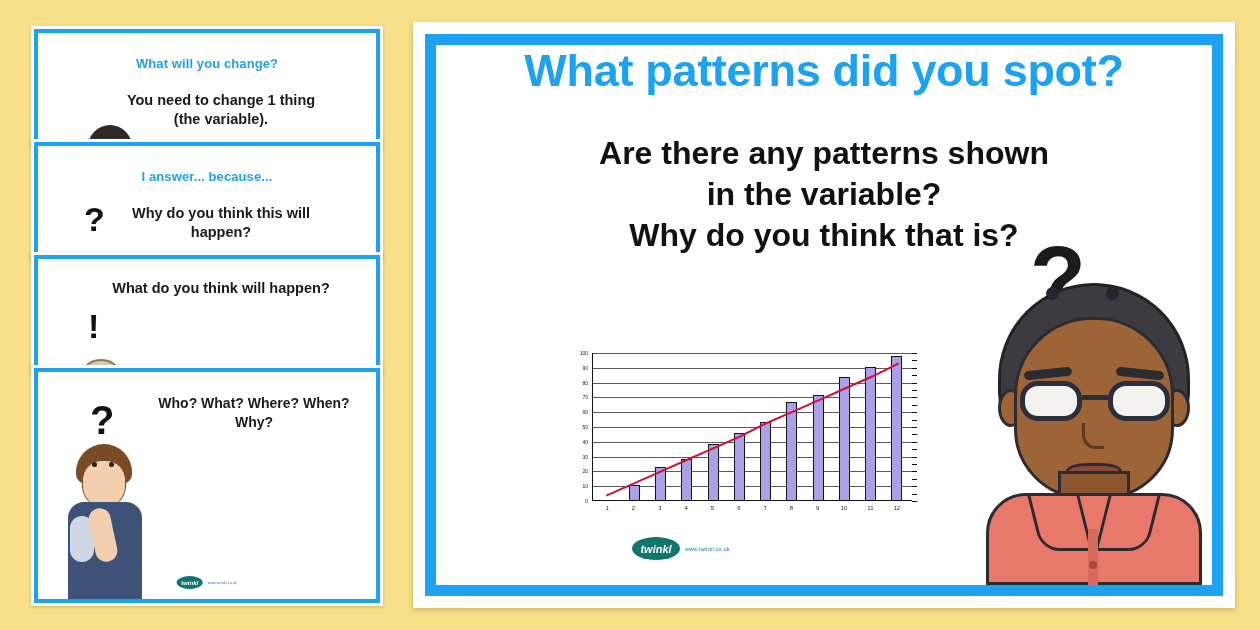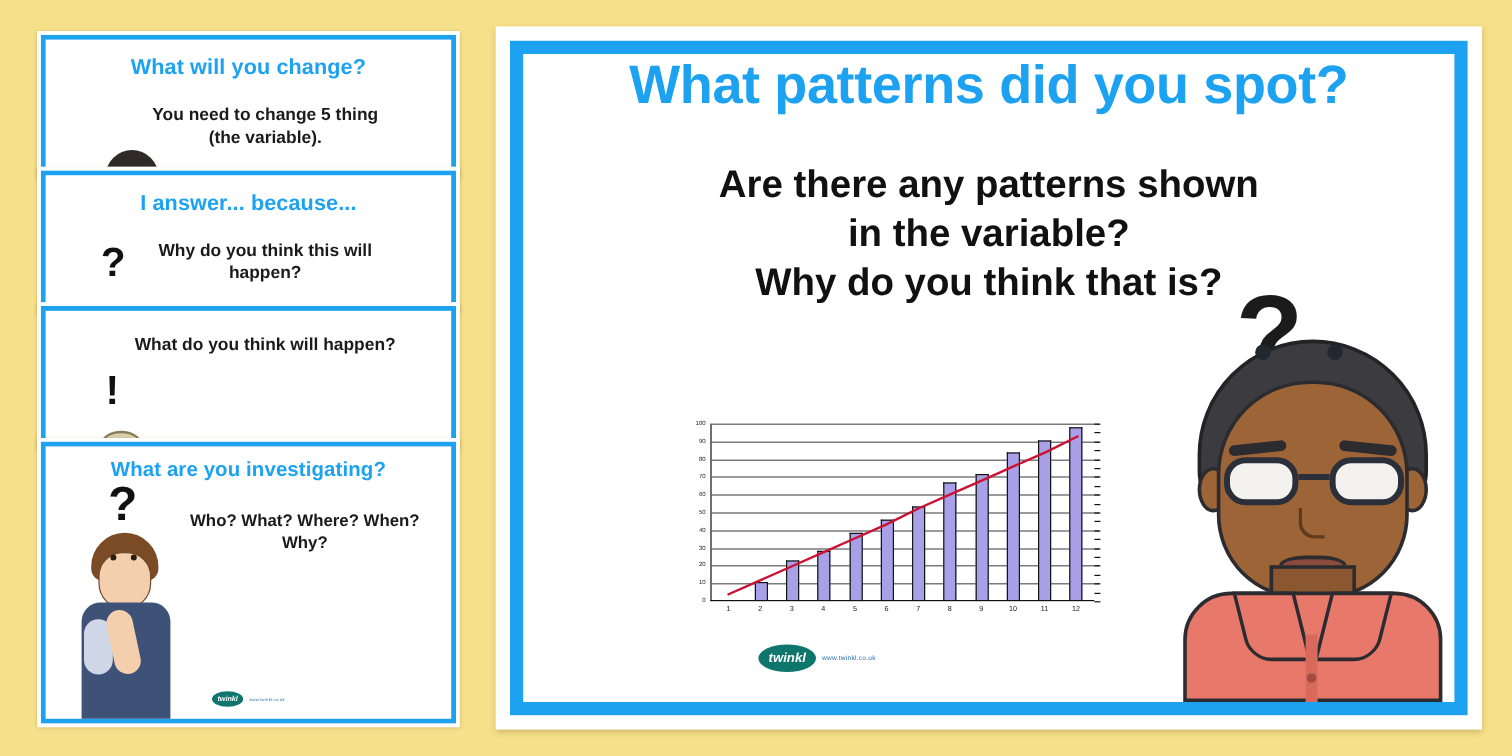--- a/index.html
+++ b/index.html
@@ -49,23 +49,23 @@
 
   .mini-card.c1 { top: 0px;   height: 122px; z-index: 1; }
   .mini-card.c2 { top: 113px; height: 122px; z-index: 2; }
   .mini-card.c3 { top: 226px; height: 122px; z-index: 3; }
   .mini-card.c4 { top: 339px; height: 241px; z-index: 4; }
 
   .mini-title {
     color: #1ca2f1;
     font-weight: bold;
     text-align: center;
-    font-size: 18px;
+    font-size: 13px;
     letter-spacing: .1px;
-    margin-top: 13px;
+    margin-top: 23px;
   }
   .mini-card.c4 .mini-title { font-size: 17px; margin-top: 10px; }
 
   .mini-body {
     text-align: center;
     font-size: 14.5px;
     font-weight: bold;
     color: #1a1a1a;
     line-height: 1.28;
     margin-top: 20px;
@@ -415,21 +415,21 @@
 <body>
 
 <div class="stage">
 
   <div class="left-col">
 
     <div class="mini-card c1">
       <div class="mini-inner">
         <div class="mini-title">What will you change?</div>
         <div class="mini-person-head"></div>
-        <div class="mini-body">You need to change 5 thing (the variable).</div>
+        <div class="mini-body">You need to change 1 thing (the variable).</div>
       </div>
     </div>
 
     <div class="mini-card c2">
       <div class="mini-inner">
         <div class="mini-title">I answer... because...</div>
         <div class="glyph q-c2">?</div>
         <div class="mini-body">Why do you think this will happen?</div>
       </div>
     </div>
@@ -437,21 +437,20 @@
     <div class="mini-card c3">
       <div class="mini-inner">
         <div class="glyph ex-c3">!</div>
         <div class="mini-ball"></div>
         <div class="mini-body">What do you think will happen?</div>
       </div>
     </div>
 
     <div class="mini-card c4">
       <div class="mini-inner">
-        <div class="mini-title">What are you investigating?</div>
         <div class="glyph q-c4">?</div>
 
         <div class="boy4">
           <div class="hair"></div>
           <div class="face"></div>
           <div class="eye l"></div>
           <div class="eye r"></div>
           <div class="body"></div>
           <div class="sleeve"></div>
           <div class="arm"></div>

